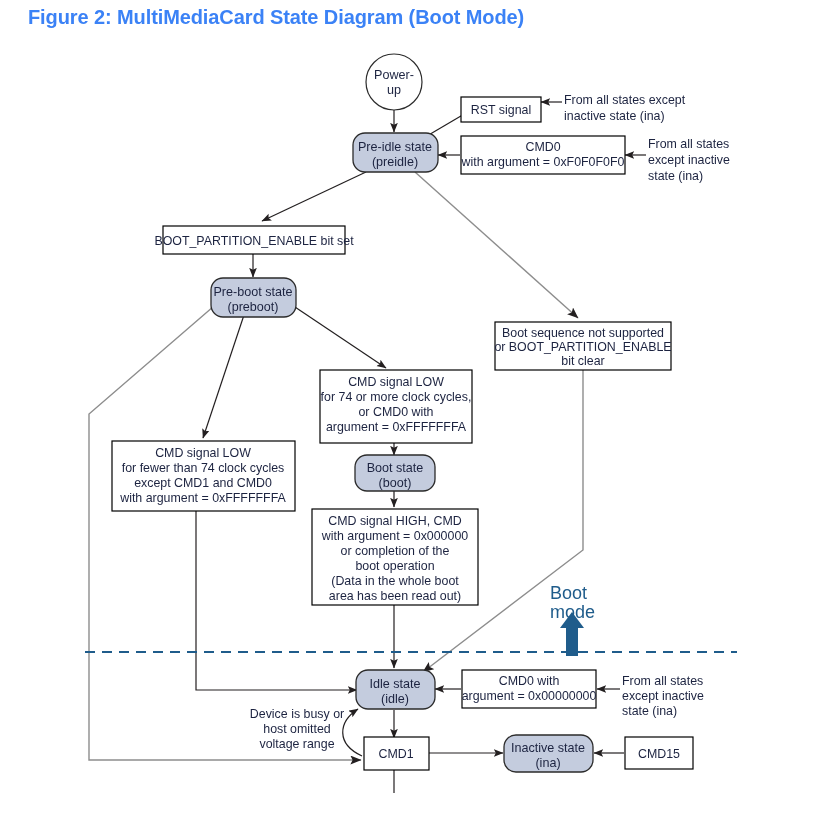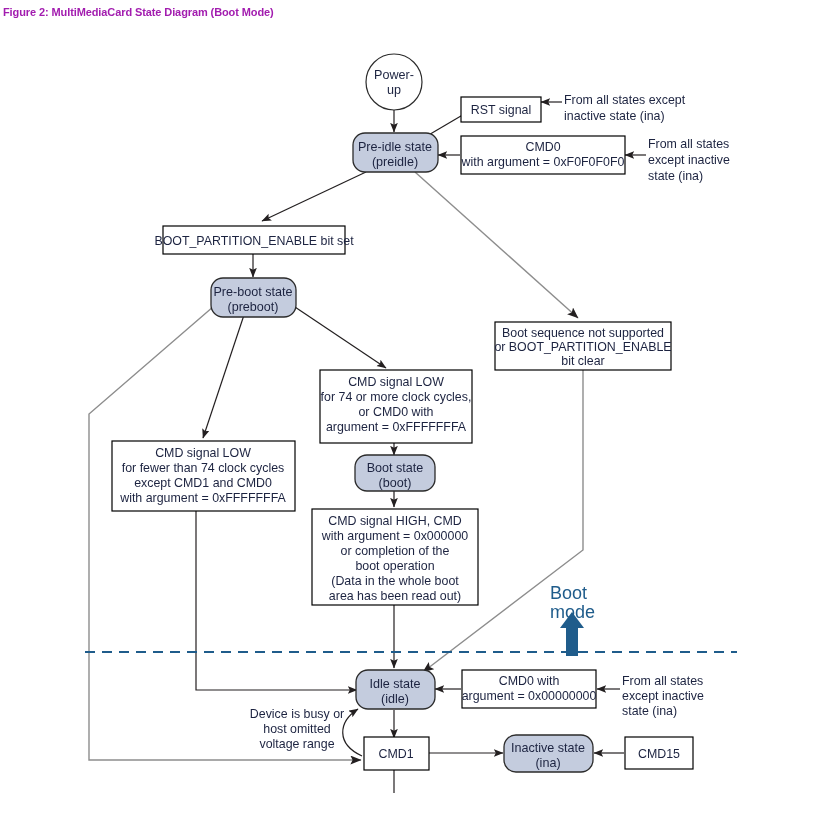--- a/index.html
+++ b/index.html
@@ -1,18 +1,18 @@
 <!DOCTYPE html>
 <html><head>
 <meta charset="utf-8">
 <style>
   html,body{margin:0;padding:0;background:#ffffff;}
   body{width:815px;height:829px;font-family:"Liberation Sans",sans-serif;color:#1a1a2e;}
   #page{position:relative;width:815px;height:829px;overflow:hidden;}
-  #figure-title{position:absolute;left:3px;top:6px;font-size:11px;font-weight:bold;color:#a21caf;letter-spacing:-0.1px;}
+  #figure-title{position:absolute;left:28px;top:6px;font-size:20px;font-weight:bold;color:#3b82f6;letter-spacing:-0.1px;}
   svg#diagram{position:absolute;left:0;top:0;width:815px;height:829px;}
   .boxtext{font-family:"Liberation Sans",sans-serif;font-size:12.4px;fill:#1c2340;}
   .statetext{font-family:"Liberation Sans",sans-serif;font-size:12.6px;fill:#1c2340;}
   .freetext{font-family:"Liberation Sans",sans-serif;font-size:12.4px;fill:#1c2340;}
   .bootmode{font-family:"Liberation Sans",sans-serif;font-size:18px;fill:#1f5c8b;}
   .rbox{fill:#ffffff;stroke:#000000;stroke-width:1.2;}
   .state{fill:#c4ccde;stroke:#2b2b2b;stroke-width:1.3;}
   .circ{fill:#ffffff;stroke:#2b2b2b;stroke-width:1.2;}
   .ln{stroke:#231f20;stroke-width:1.2;fill:none;}
   .lngray{stroke:#8d8d8d;stroke-width:1.4;fill:none;}

